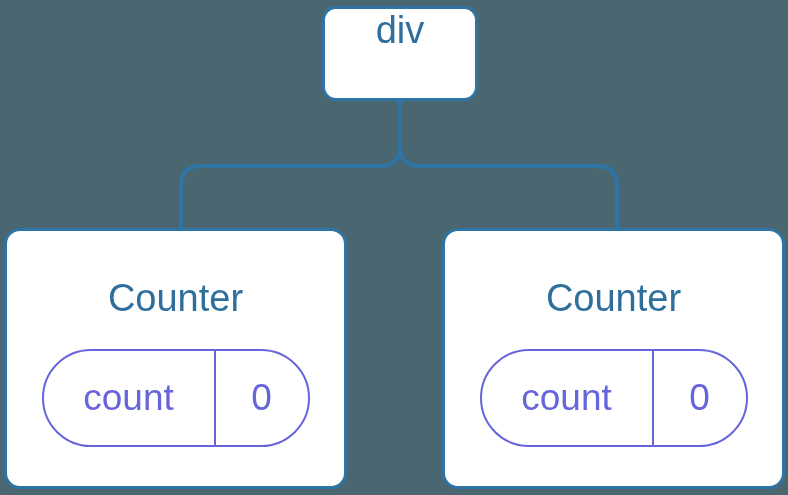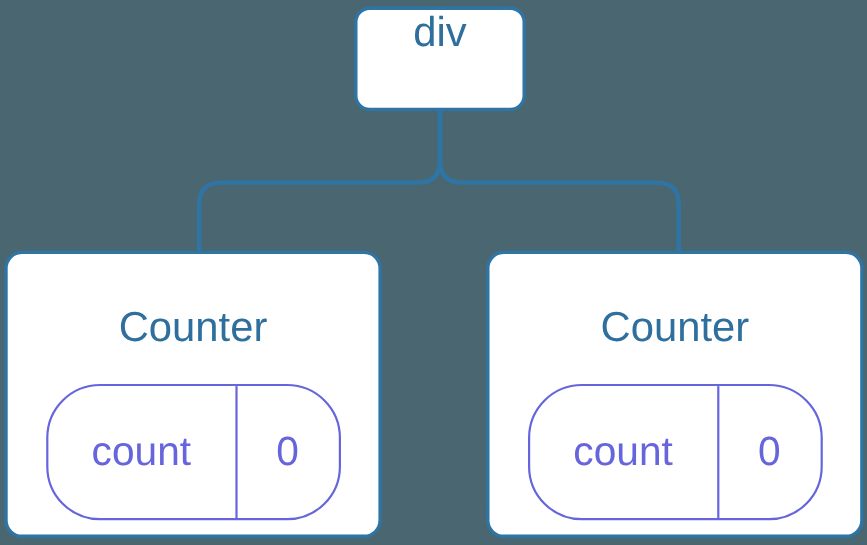--- a/index.html
+++ b/index.html
@@ -64,21 +64,21 @@
     font-size: 38px;
     font-weight: 500;
     color: var(--label-blue);
   }
 
   .pill {
     position: absolute;
     left: 50%;
     transform: translateX(-50%);
     top: 118px;
-    width: 268px; height: 124px;
+    width: 268px; height: 98px;
     border: 2px solid var(--purple);
     border-radius: 49px;
     display: flex;
     color: var(--purple);
     font-size: 37px;
     background: var(--node-bg);
   }
   .pill-key {
     width: 172px;
     display: flex;

